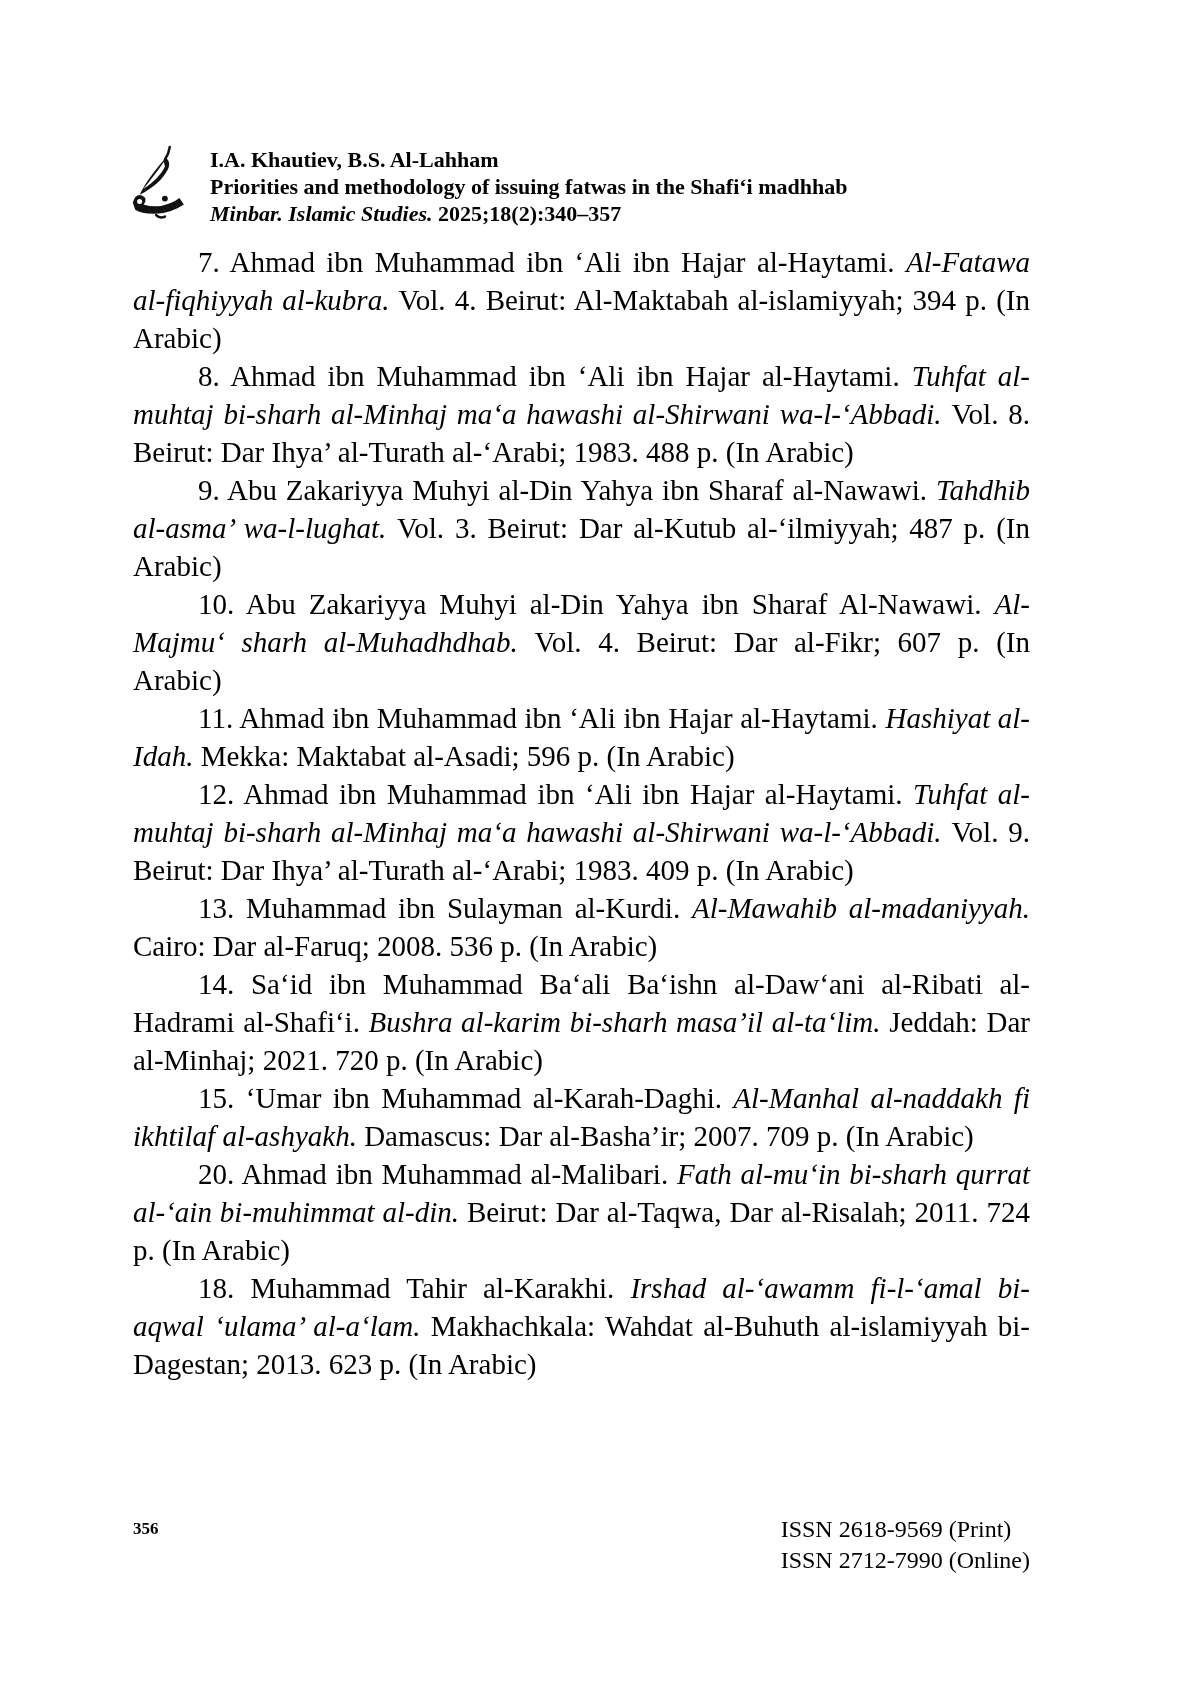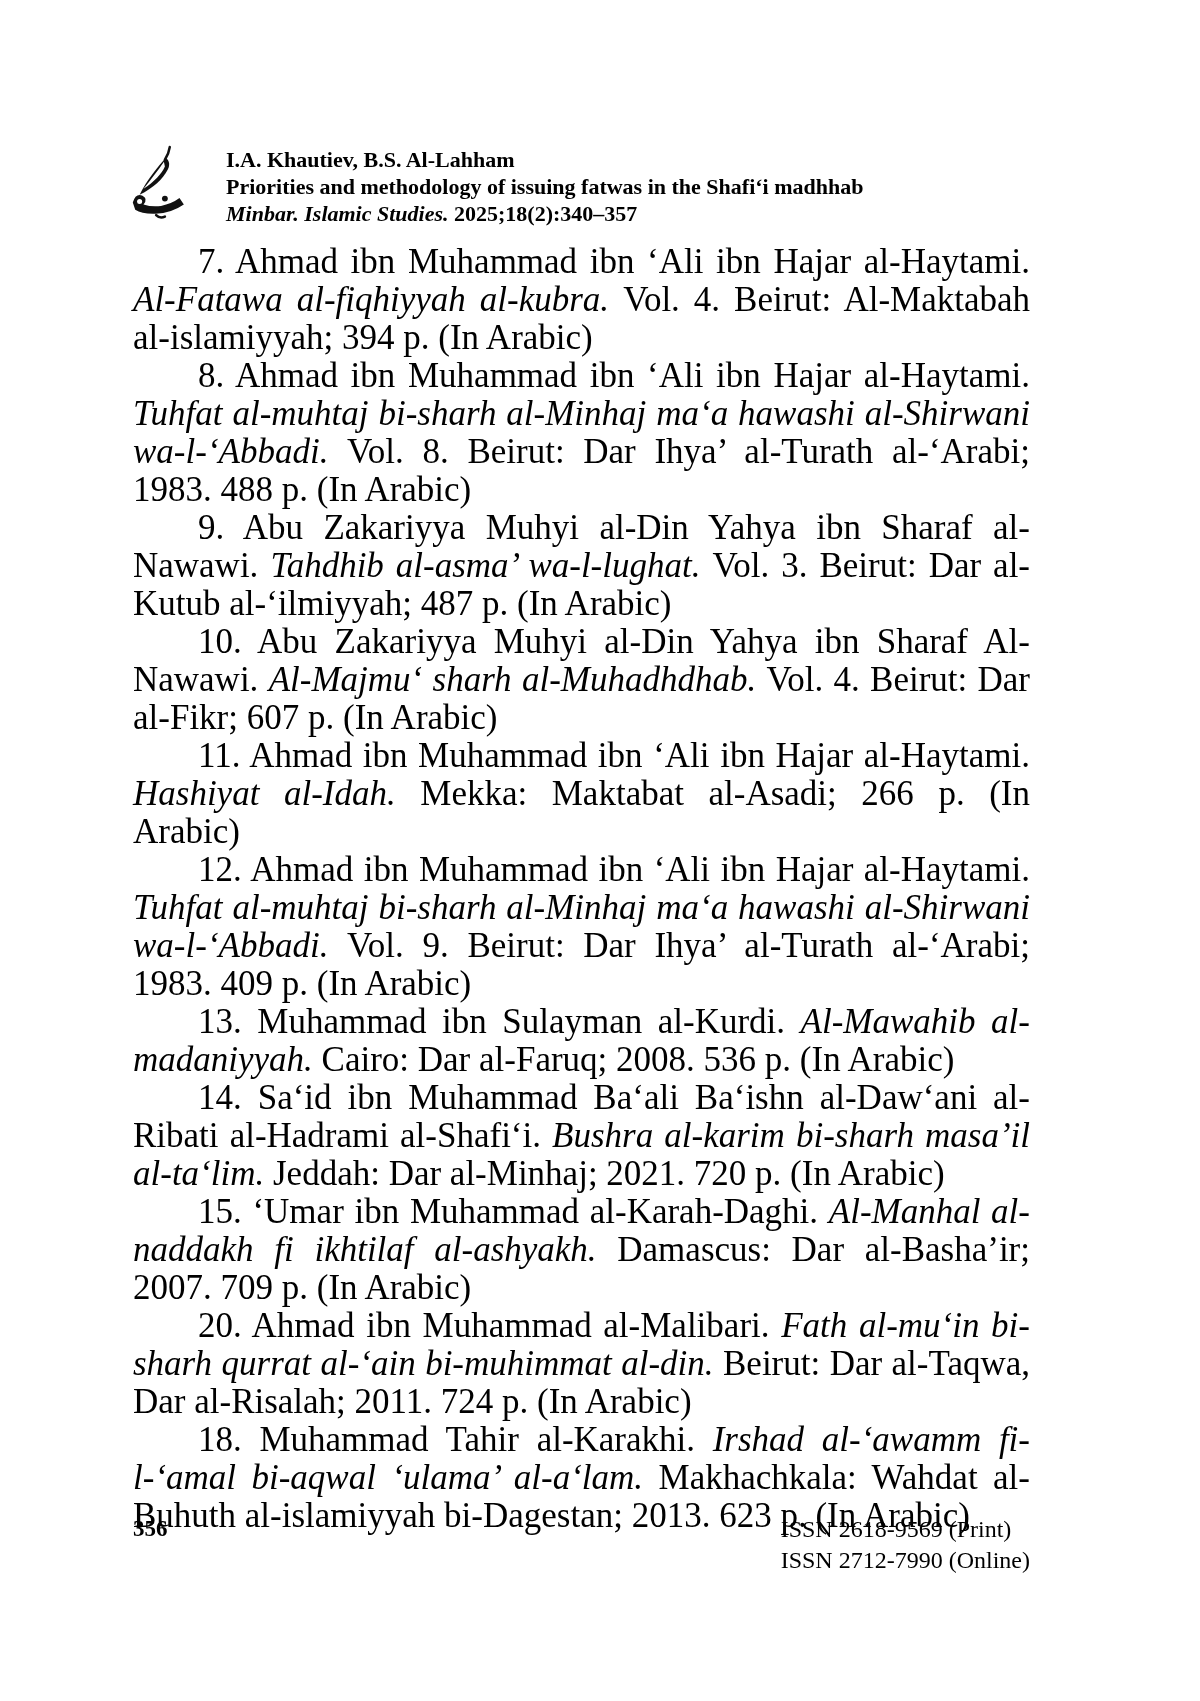--- a/index.html
+++ b/index.html
@@ -4,39 +4,39 @@
 <style>
   html,body{margin:0;padding:0;}
   body{
     width:1200px;height:1701px;
     background:#ffffff;color:#000000;
     font-family:"Liberation Serif","DejaVu Serif",serif;
     position:relative;overflow:hidden;
   }
   .header{
     position:absolute;top:141px;left:126px;
-    display:flex;align-items:flex-start;gap:30px;
+    display:flex;align-items:flex-start;gap:14px;
   }
   .logo{width:70px;height:82px;flex:0 0 auto;margin-top:2px;}
   .header-text{padding-top:5px;}
   .header-line{
     font-weight:bold;font-size:22px;line-height:27px;white-space:nowrap;
   }
   .journal-italic{font-style:italic;}
   .refs{
     position:absolute;top:243px;left:133px;width:897px;
-    font-size:35px;line-height:38px;text-align:justify;
+    font-size:29px;line-height:38px;text-align:justify;
   }
   .ref{margin:0;text-indent:65px;}
   .ref em{font-style:italic;}
   .footer{
     position:absolute;top:1514px;left:133px;width:897px;
     display:flex;justify-content:space-between;align-items:flex-start;
   }
-  .page-number{font-weight:bold;font-size:23px;line-height:30px;}
+  .page-number{font-weight:bold;font-size:17px;line-height:30px;}
   .issn{font-size:24px;line-height:31px;}
 </style>
 </head>
 <body>
 
 <div class="header">
   <svg class="logo" viewBox="0 0 72 84" xmlns="http://www.w3.org/2000/svg" aria-hidden="true">
     <path d="M45 4 q-1 7 -5 13" stroke="#111" stroke-width="2.6" fill="none" stroke-linecap="round"></path>
     <path d="M41 15 C 33 24 22 37 14 53 C 28 46 38 37 43 27 C 45.5 22 44.5 18 41 15 Z" fill="#111"></path>
     <path d="M39 19 C 33 28 25 38 18 47 C 29 40 37 31 40 24 Z" fill="#ffffff"></path>
@@ -50,21 +50,21 @@
     <div class="header-line">Priorities and methodology of issuing fatwas in the Shafi‘i madhhab</div>
     <div class="header-line"><span class="journal-italic">Minbar. Islamic Studies.</span><span> 2025;18(2):340–357</span></div>
   </div>
 </div>
 
 <div class="refs">
     <p class="ref"><span>7. Ahmad ibn Muhammad ibn ‘Ali ibn Hajar al-Haytami. </span><em>Al-Fatawa al-fiqhiyyah al-kubra. </em><span>Vol. 4. Beirut: Al-Maktabah al-islamiyyah; 394 p. (In Arabic)</span></p>
     <p class="ref"><span>8. Ahmad ibn Muhammad ibn ‘Ali ibn Hajar al-Haytami. </span><em>Tuhfat al-muhtaj bi-sharh al-Minhaj ma‘a hawashi al-Shirwani wa-l-‘Abbadi. </em><span>Vol. 8. Beirut: Dar Ihya’ al-Turath al-‘Arabi; 1983. 488 p. (In Arabic)</span></p>
     <p class="ref"><span>9. Abu Zakariyya Muhyi al-Din Yahya ibn Sharaf al-Nawawi. </span><em>Tahdhib al-asma’ wa-l-lughat. </em><span>Vol. 3. Beirut: Dar al-Kutub al-‘ilmiyyah; 487 p. (In Arabic)</span></p>
     <p class="ref"><span>10. Abu Zakariyya Muhyi al-Din Yahya ibn Sharaf Al-Nawawi. </span><em>Al-Majmu‘ sharh al-Muhadhdhab. </em><span>Vol. 4. Beirut: Dar al-Fikr; 607 p. (In Arabic)</span></p>
-    <p class="ref"><span>11. Ahmad ibn Muhammad ibn ‘Ali ibn Hajar al-Haytami. </span><em>Hashiyat al-Idah. </em><span>Mekka: Maktabat al-Asadi; 266 p. (In Arabic)</span></p>
+    <p class="ref"><span>11. Ahmad ibn Muhammad ibn ‘Ali ibn Hajar al-Haytami. </span><em>Hashiyat al-Idah. </em><span>Mekka: Maktabat al-Asadi; 596 p. (In Arabic)</span></p>
     <p class="ref"><span>12. Ahmad ibn Muhammad ibn ‘Ali ibn Hajar al-Haytami. </span><em>Tuhfat al-muhtaj bi-sharh al-Minhaj ma‘a hawashi al-Shirwani wa-l-‘Abbadi. </em><span>Vol. 9. Beirut: Dar Ihya’ al-Turath al-‘Arabi; 1983. 409 p. (In Arabic)</span></p>
     <p class="ref"><span>13. Muhammad ibn Sulayman al-Kurdi. </span><em>Al-Mawahib al-madaniyyah. </em><span>Cairo: Dar al-Faruq; 2008. 536 p. (In Arabic)</span></p>
     <p class="ref"><span>14. Sa‘id ibn Muhammad Ba‘ali Ba‘ishn al-Daw‘ani al-Ribati al-Hadrami al-Shafi‘i. </span><em>Bushra al-karim bi-sharh masa’il al-ta‘lim. </em><span>Jeddah: Dar al-Minhaj; 2021. 720 p. (In Arabic)</span></p>
     <p class="ref"><span>15. ‘Umar ibn Muhammad al-Karah-Daghi. </span><em>Al-Manhal al-naddakh fi ikhtilaf al-ashyakh. </em><span>Damascus: Dar al-Basha’ir; 2007. 709 p. (In Arabic)</span></p>
     <p class="ref"><span>20. Ahmad ibn Muhammad al-Malibari. </span><em>Fath al-mu‘in bi-sharh qurrat al-‘ain bi-muhimmat al-din. </em><span>Beirut: Dar al-Taqwa, Dar al-Risalah; 2011. 724 p. (In Arabic)</span></p>
     <p class="ref"><span>18. Muhammad Tahir al-Karakhi. </span><em>Irshad al-‘awamm fi-l-‘amal bi-aqwal ‘ulama’ al-a‘lam. </em><span>Makhachkala: Wahdat al-Buhuth al-islamiyyah bi-Dagestan; 2013. 623 p. (In Arabic)</span></p>
   </div>
 
 <div class="footer">
   <div class="page-number">356</div>

